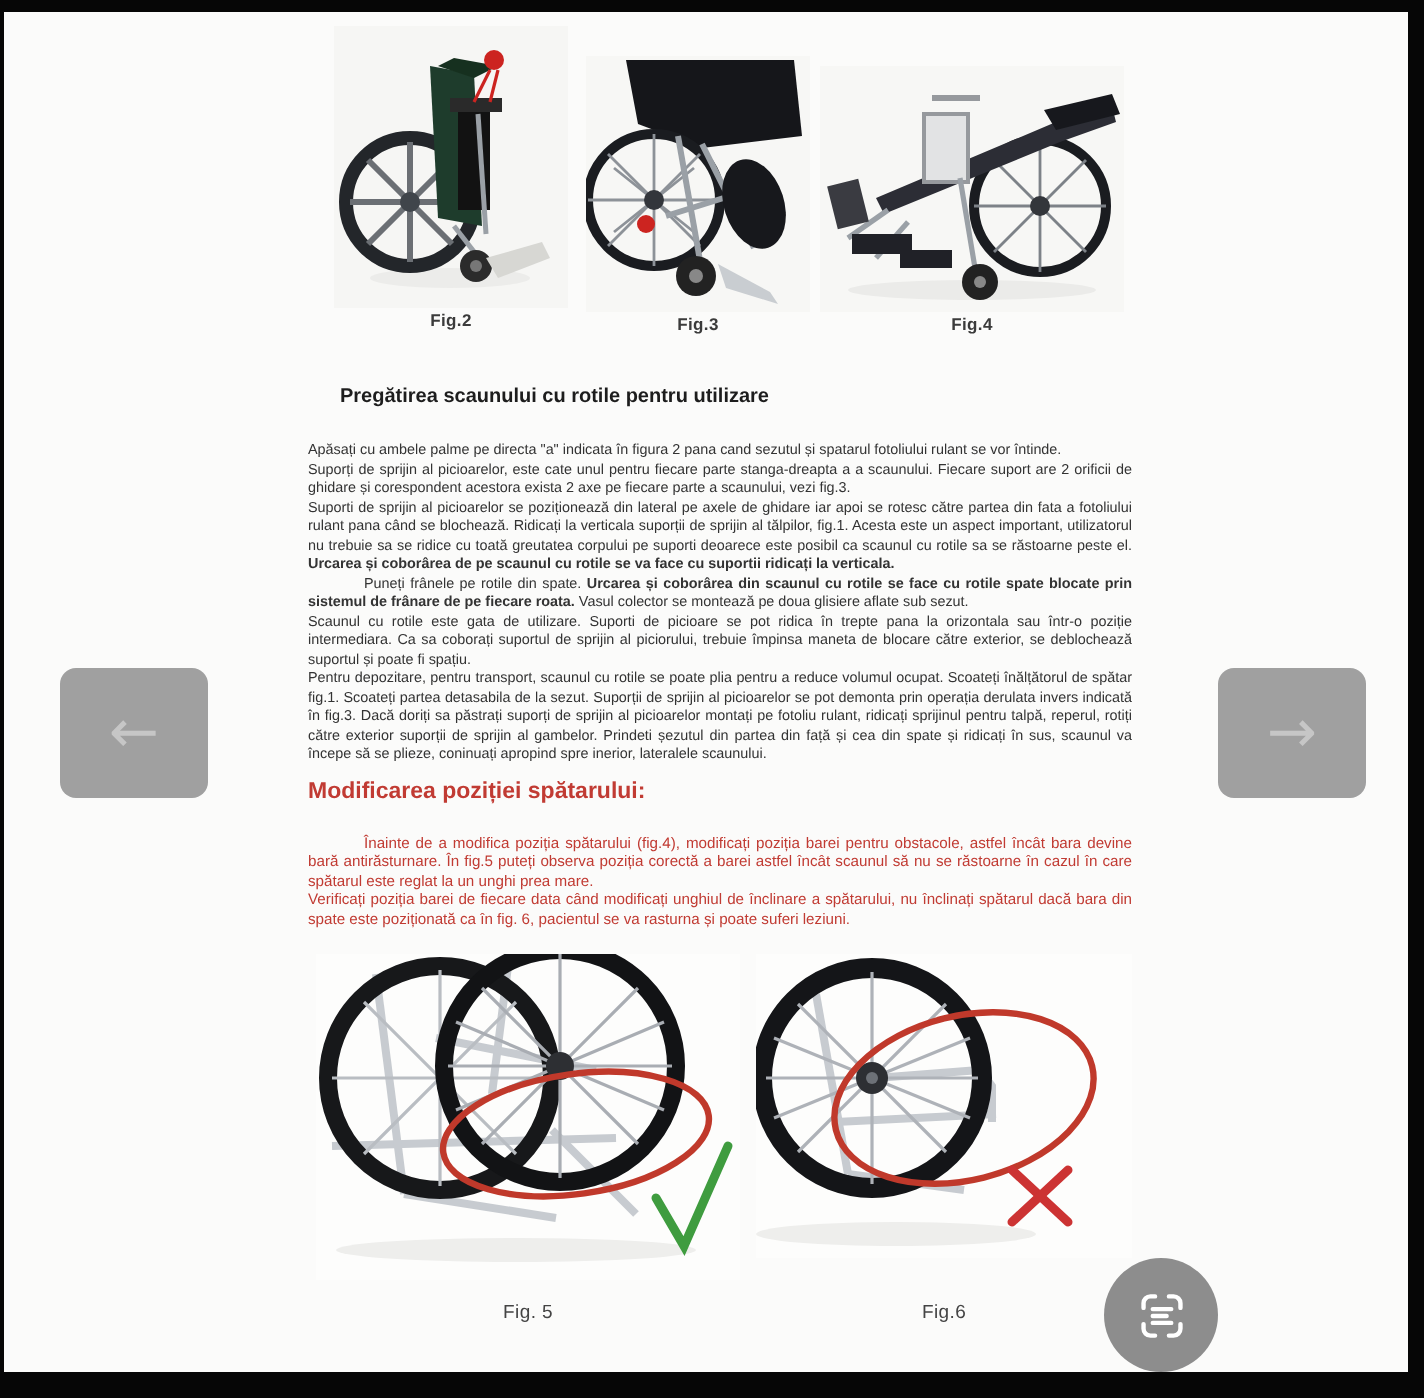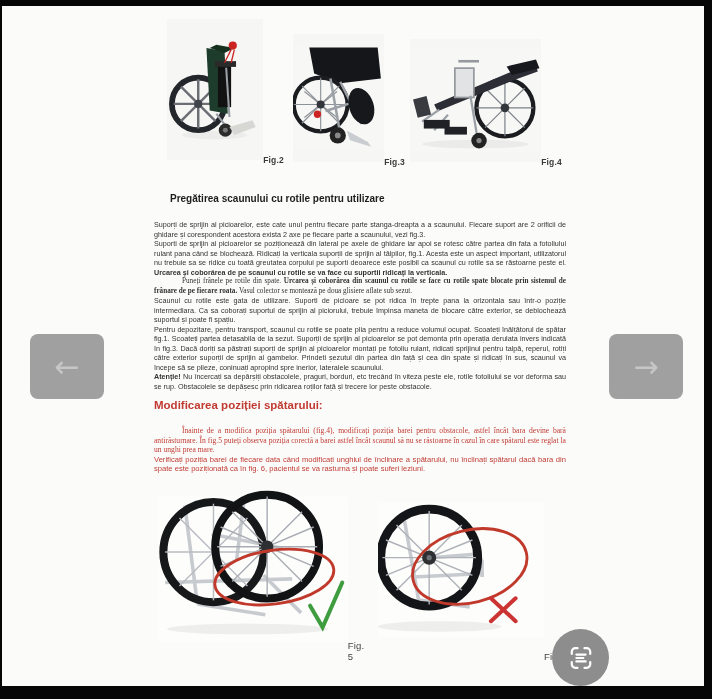--- a/index.html
+++ b/index.html
@@ -8,36 +8,36 @@
     position:relative;width:712px;height:699px;overflow:hidden;
     background:#fbfbfa;font-family:"Liberation Sans",sans-serif;
   }
   .bar{position:absolute;background:#060606;}
   .bar-top{left:0;top:0;width:712px;height:6px;}
   .bar-bottom{left:0;top:686px;width:712px;height:13px;}
   .edge-left{left:0;top:0;width:2px;height:699px;}
   .edge-right{left:704px;top:0;width:8px;height:699px;}
 
   figure{margin:0;}
-  .fig{position:absolute;display:flex;flex-direction:row;align-items:center;justify-content:center;}
+  .fig{position:absolute;display:flex;flex-direction:column;align-items:center;justify-content:center;}
   .fig .photo{background:#f6f6f4;}
   .fig figcaption{
     margin-top:auto;font-size:8.5px;font-weight:bold;color:#3b3b3b;letter-spacing:.2px;
   }
   .fig-bottom figcaption{font-weight:normal;font-size:9.5px;color:#444;}
 
   .textblock{
     position:absolute;left:154px;top:178px;width:412px;
     color:#333;font-size:7.2px;line-height:9.5px;text-align:justify;
   }
   .textblock p{margin:0;}
   .textblock h3{
     margin:16px;font-size:10px;line-height:10px;color:#1d1d1d;font-weight:bold;text-align:left;
   }
-  .indent{text-indent:28px;font-family:Liberation Serif, serif;}
+  .indent{text-indent:28px;}
   .red-section{color:#c13b33;}
   .red-section h2{
     margin:7px 0 14px 0;font-size:11.5px;line-height:14px;font-weight:bold;text-align:left;color:#c13b33;
   }
   .red-section p{font-size:7.6px;line-height:9.6px;}
 
   .navbtn{
     position:absolute;width:74px;height:65px;border:none;border-radius:8px;
     background:#a0a0a0;color:#c6c6c6;font-size:30px;line-height:60px;text-align:center;
     cursor:pointer;padding:0;font-family:"DejaVu Sans",sans-serif;
@@ -148,26 +148,26 @@
         <rect x="16" y="84" width="30" height="10" fill="#202127"></rect>
         <rect x="40" y="92" width="26" height="9" fill="#202127"></rect>
         <circle cx="80" cy="108" r="9" fill="#222"></circle>
         <circle cx="80" cy="108" r="3" fill="#888"></circle>
       </svg>
       <figcaption>Fig.4</figcaption>
     </figure>
 
     <div class="textblock">
       <h3>Pregătirea scaunului cu rotile pentru utilizare</h3>
+      <p>Apăsați cu ambele palme pe directa "a" indicata în figura 2 pana cand sezutul  și spatarul fotoliului rulant se vor întinde.</p>
       <p>Suporți de sprijin al picioarelor, este cate unul pentru fiecare parte stanga-dreapta a a scaunului. Fiecare suport are 2 orificii de ghidare și corespondent acestora exista 2 axe pe fiecare parte a scaunului, vezi fig.3.</p>
       <p><span>Suporti de sprijin al picioarelor se poziționează din lateral pe axele de ghidare iar apoi se rotesc către partea din fata a fotoliului rulant pana când se blochează. Ridicați la verticala suporții de sprijin al tălpilor, fig.1. Acesta este un aspect important, utilizatorul nu trebuie sa se ridice cu toată greutatea corpului pe suporti deoarece este posibil ca scaunul cu rotile sa se răstoarne peste el. </span><b>Urcarea și coborârea de pe scaunul cu rotile se va face cu suportii ridicați la verticala.</b></p>
       <p class="indent"><span>Puneți frânele pe rotile din spate. </span><b>Urcarea și coborârea din scaunul cu rotile se face cu rotile spate blocate prin sistemul de frânare de pe fiecare roata.</b><span> Vasul colector se montează pe doua glisiere aflate sub sezut.</span></p>
       <p>Scaunul cu rotile este gata de utilizare. Suporti de picioare se pot ridica în trepte pana la orizontala sau într-o poziție intermediara. Ca sa coborați suportul de sprijin al piciorului, trebuie împinsa maneta de blocare către exterior, se deblochează suportul și poate fi spațiu.</p>
       <p>Pentru depozitare, pentru transport, scaunul cu rotile se poate plia pentru a reduce volumul ocupat. Scoateți înălțătorul de spătar fig.1. Scoateți partea detasabila de la sezut. Suporții de sprijin al picioarelor se pot demonta prin operația derulata invers indicată în fig.3. Dacă doriți sa păstrați suporți de sprijin al picioarelor montați pe fotoliu rulant, ridicați sprijinul pentru talpă, reperul, rotiți către exterior suporții de sprijin al gambelor. Prindeti șezutul din partea din față și cea din spate și ridicați în sus, scaunul va începe să se plieze, coninuați apropind spre inerior, lateralele scaunului.</p>
-      <p><b>Atenție!</b><span> Nu încercați sa depărșiți obstacolele, praguri, borduri, etc trecând în viteza peste ele, rotile fotoliului se vor deforma sau se rup. Obstacolele se depășesc prin ridicarea roților față și trecere lor peste obstacole.</span></p>
 
       <div class="red-section">
         <h2>Modificarea poziției spătarului:</h2>
         <p class="indent">Înainte de a modifica poziția spătarului (fig.4), modificați poziția barei pentru obstacole, astfel încât bara devine bară antirăsturnare. În fig.5 puteți observa poziția corectă a barei astfel încât scaunul să nu se răstoarne în cazul în care spătarul este reglat la un unghi prea mare.</p>
         <p>Verificați poziția barei de fiecare data când modificați unghiul de înclinare a spătarului, nu înclinați spătarul dacă bara din spate este poziționată ca în fig. 6, pacientul se va rasturna și poate suferi leziuni.</p>
       </div>
     </div>
 
     <figure class="fig fig-bottom" style="left:158px;top:477px;width:212px;height:185px;">
       <svg width="212" height="163" viewBox="0 0 212 163">

